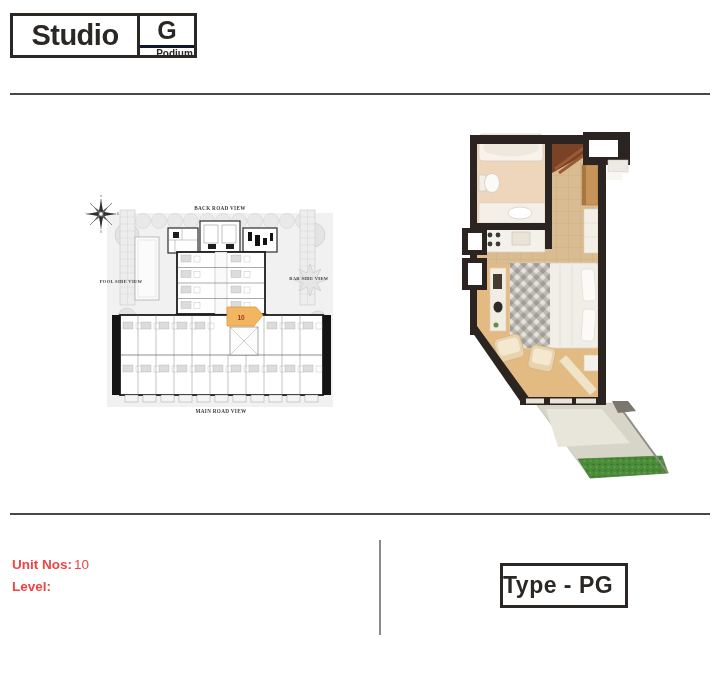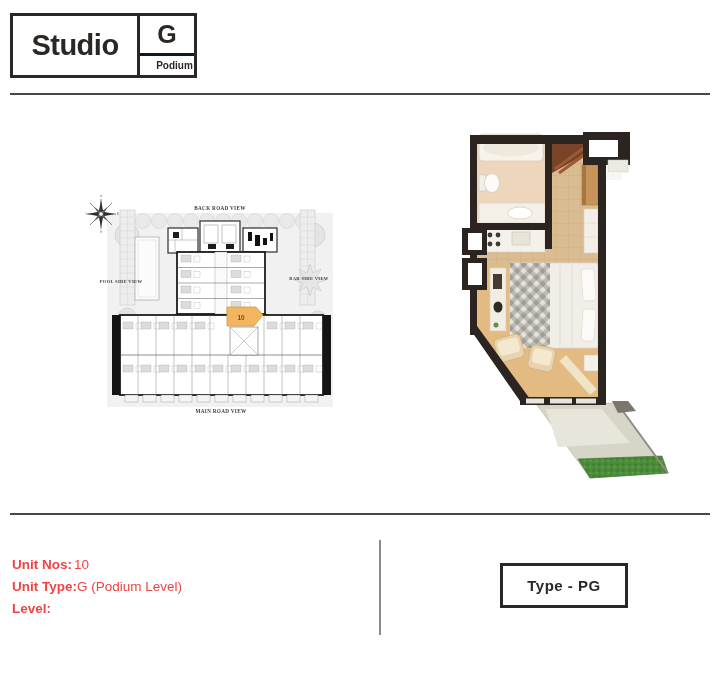--- a/index.html
+++ b/index.html
@@ -1,41 +1,41 @@
 <!DOCTYPE html>
 <html><head>
 <meta charset="utf-8">
 <style>
   html,body{margin:0;padding:0;background:#ffffff;}
   .page{position:relative;width:720px;height:700px;background:#fff;
         font-family:"Liberation Sans",sans-serif;color:#2b2725;overflow:hidden;}
 
   
-  .header-box{position:absolute;left:10px;top:13px;width:187px;height:65px;
+  .header-box{position:absolute;left:10px;top:13px;width:187px;height:45px;
               border:3px solid #2b2725;box-sizing:border-box;display:flex;background:#fff;}
   .header-title{flex:1;display:flex;align-items:center;justify-content:center;
                 font-size:29px;font-weight:bold;letter-spacing:-0.5px;}
   .header-right{width:57px;border-left:3px solid #2b2725;display:flex;flex-direction:column;box-sizing:border-box;}
   .header-letter{height:37px;display:flex;align-items:center;justify-content:center;
                  font-size:25px;font-weight:bold;}
   .header-level{border-top:3px solid #0f172a;flex:1;display:flex;align-items:center;
                 justify-content:center;font-size:10px;font-weight:bold;padding-left:15px;}
 
   .rule{position:absolute;left:10px;right:10px;height:2px;background:#4a4644;}
   .rule-top{top:93px;}
   .rule-bottom{top:513px;}
 
   
   .details{position:absolute;left:12px;top:554px;font-size:13.5px;color:#ef4444;}
   .detail-row{display:flex;line-height:22px;}
   .detail-label{font-weight:bold;min-width:62px;}
   .vdivider{position:absolute;left:379px;top:540px;width:2px;height:95px;background:#8a8a8a;}
   .type-badge{position:absolute;left:500px;top:563px;width:128px;height:45px;
               border:3px solid #2b2725;box-sizing:border-box;display:flex;align-items:center;
-              justify-content:center;font-size:15px;font-weight:bold;letter-spacing:.5px;}
+              justify-content:flex-start;font-size:23px;font-weight:bold;letter-spacing:.5px;}
 
   .site-plan{position:absolute;left:85px;top:195px;width:265px;height:230px;}
   .unit-plan{position:absolute;left:460px;top:115px;width:235px;height:385px;}
 
   .map-label{font-family:"Liberation Serif",serif;font-weight:bold;fill:#3d3d3d;letter-spacing:.3px;}
   .compass-letter{font-family:"Liberation Serif",serif;fill:#3d3d3d;font-size:3.2px;text-anchor:middle;}
 </style>
 </head>
 <body>
 
@@ -313,24 +313,20 @@
   </svg>
 
   <div class="rule rule-bottom"></div>
 
   <div class="details">
     <div class="detail-row">
       <span class="detail-label">Unit Nos:</span>
       <span class="detail-value">10</span>
     </div>
     <div class="detail-row">
-      <span class="detail-label">Unit Type:</span>
-      <span class="detail-value">G (Podium Level)</span>
-    </div>
-    <div class="detail-row">
       <span class="detail-label">Level:</span>
     </div>
   </div>
 
   <div class="vdivider"></div>
 
   <div class="type-badge">
     <span>Type - PG</span>
   </div>
 

